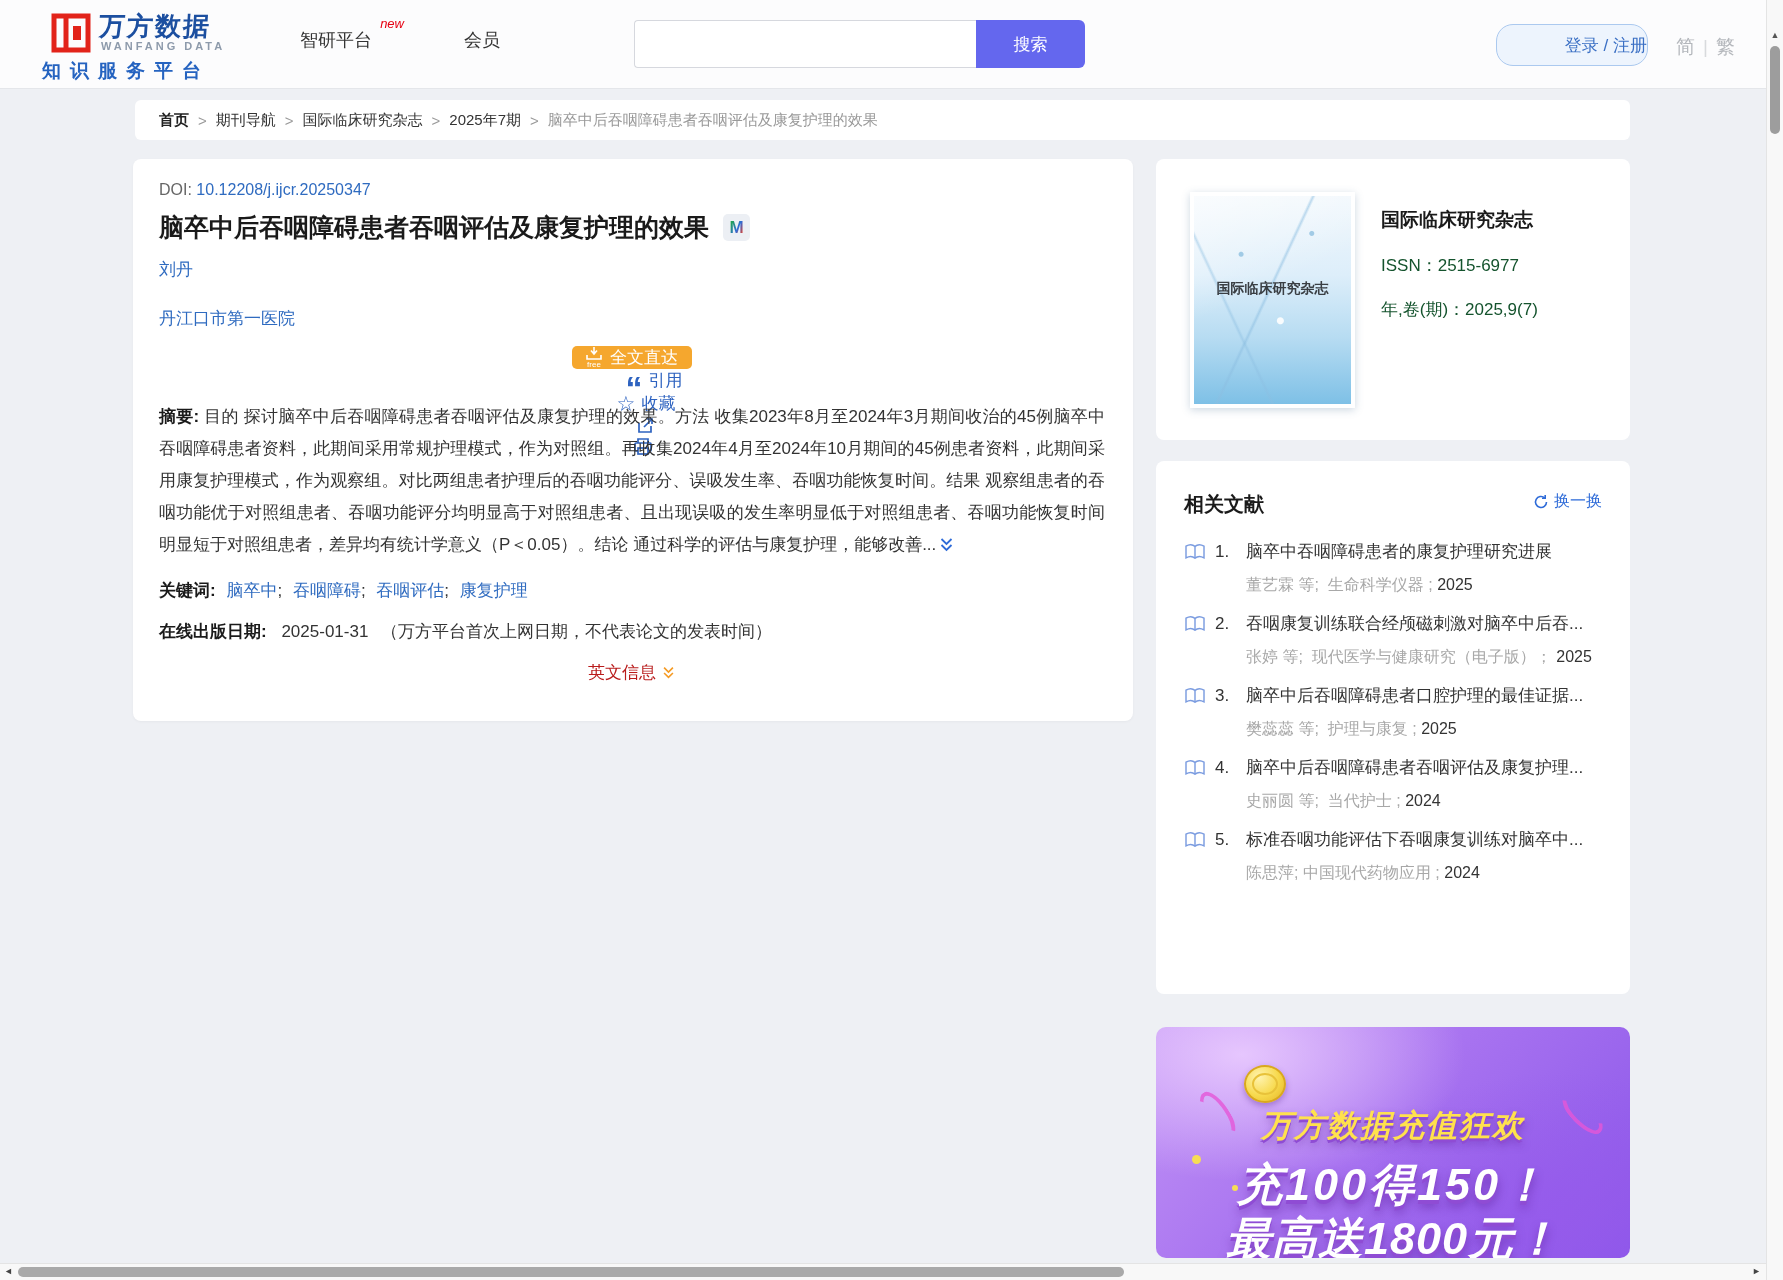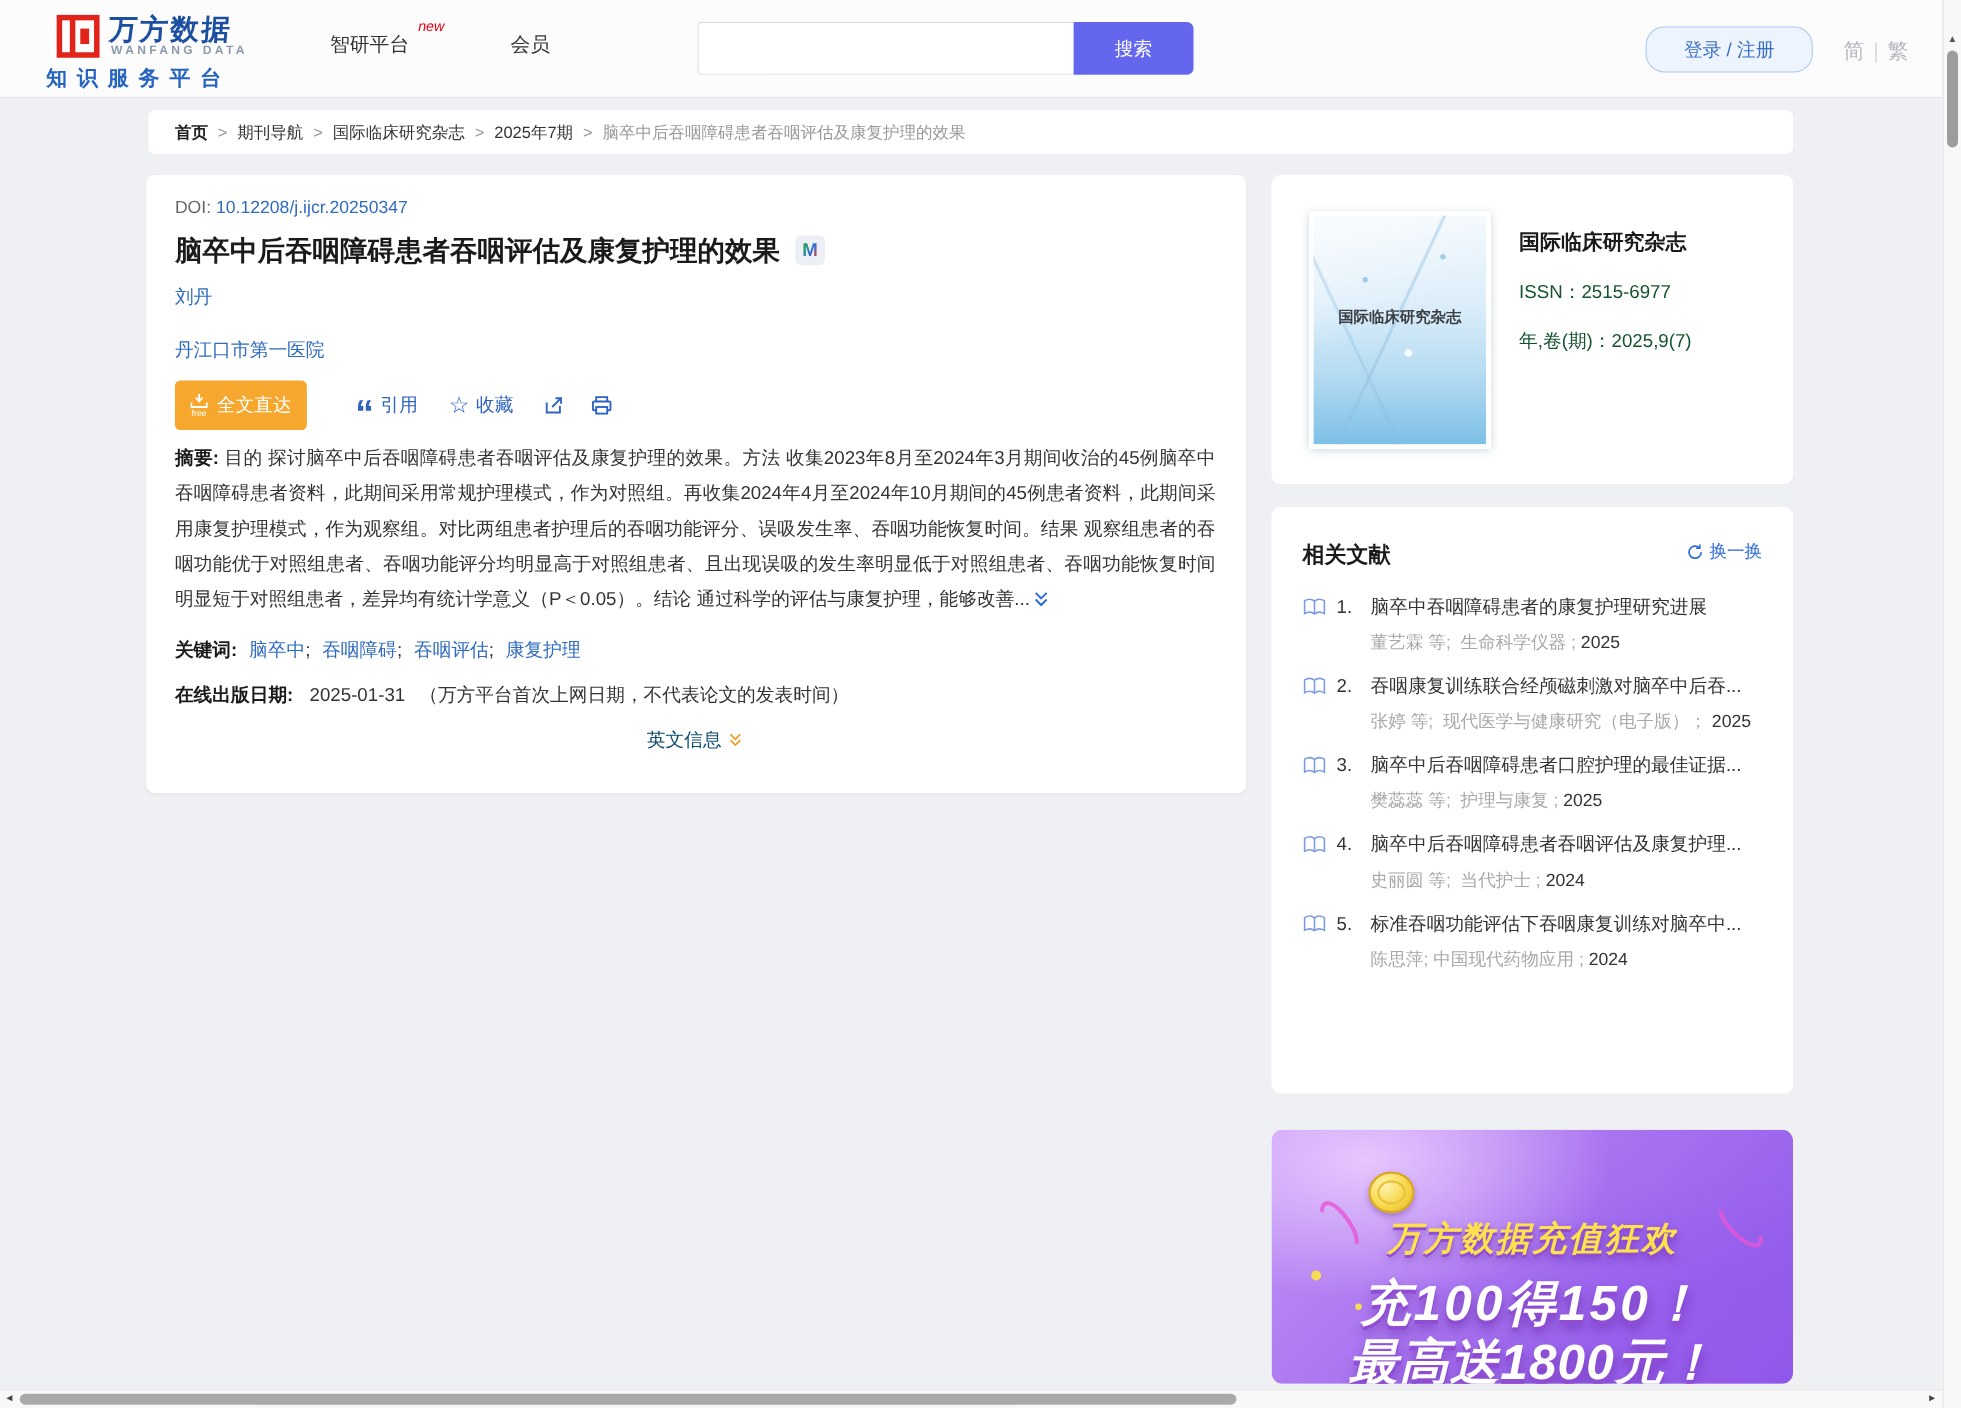--- a/index.html
+++ b/index.html
@@ -12,21 +12,21 @@
   .logo-icon { position:absolute; left:51px; top:13px; width:40px; height:40px; }
   .brand-cn { position:absolute; left:99px; top:9px; font-size:26px; font-weight:bold; color:#1c4fa0; letter-spacing:2px; transform:skewX(-4deg); }
   .brand-en { position:absolute; left:101px; top:40px; font-size:11px; font-weight:bold; color:#8d9aab; letter-spacing:3px; }
   .tagline  { position:absolute; left:42px; top:58px; font-size:19px; font-weight:bold; color:#2563c0; letter-spacing:9px; }
   .nav-item { position:absolute; top:28px; font-size:18px; color:#333; cursor:pointer; }
   .nav-item.n1 { left:300px; }
   .nav-item.n2 { left:464px; }
   .nav-badge { position:absolute; top:-12px; right:-32px; color:#e60012; font-size:13px; font-style:italic; }
   .search-input { position:absolute; left:634px; top:20px; width:342px; height:48px; border:1px solid #d6d8de; border-right:none; border-radius:4px 0 0 4px; background:#fff; font-size:16px; padding:0 12px; outline:none; }
   .search-btn { position:absolute; left:976px; top:20px; width:109px; height:48px; background:#6467ee; color:#fff; font-size:17px; border:none; border-radius:0 6px 6px 0; cursor:pointer; }
-  .login-btn { position:absolute; left:1496px; top:24px; width:152px; height:42px; background:#edf4fd; border:1px solid #abc9ef; border-radius:17px; color:#3a6fc4; font-size:17px; cursor:pointer; }
+  .login-btn { position:absolute; left:1496px; top:24px; width:152px; height:42px; background:#edf4fd; border:1px solid #abc9ef; border-radius:17px; color:#3a6fc4; font-size:17px; cursor:pointer;text-align:right; }
   .lang { position:absolute; left:1676px; top:34px; font-size:19px; color:#b4b7bc; }
   .lang span { cursor:pointer; }
   .lang .sep { color:#d8dadd; margin:0 8px; cursor:default; }
 
   
   .breadcrumb { position:absolute; left:135px; top:100px; width:1495px; height:40px; background:#fff; border-radius:6px; display:flex; align-items:center; padding:0 24px; font-size:15px; color:#333; white-space:nowrap; overflow:hidden; }
   .breadcrumb .bc-sep { color:#999; margin:0 9px; }
   .breadcrumb .bc-link { color:#333; cursor:pointer; }
   .breadcrumb .bc-home { font-weight:bold; color:#222; cursor:pointer; }
   .breadcrumb .bc-current { color:#999; }
@@ -35,41 +35,41 @@
   .article-card { position:absolute; left:133px; top:159px; width:1000px; height:562px; background:#fff; border-radius:8px; box-shadow:0 1px 3px rgba(0,0,0,.04); padding:22px 28px 20px 26px; }
   .doi-line { font-size:16px; color:#666; }
   .doi-line a { color:#2f6bc0; text-decoration:none; cursor:pointer; }
   .art-title { margin-top:12px; font-size:25px; font-weight:bold; color:#1a1a1a; display:flex; align-items:center; gap:14px; }
   .m-badge { width:27px; height:27px; background:#eceff4; border-radius:5px; display:flex; align-items:center; justify-content:center; font-size:17px; font-weight:bold; color:#2e6bd8; flex:0 0 auto; }
   @supports ((-webkit-background-clip:text) or (background-clip:text)) {
     .m-badge b { background:linear-gradient(120deg,#21a05a 20%,#2e6bd8 55%,#e0412e 85%); -webkit-background-clip:text; background-clip:text; color:transparent; }
   }
   .art-author { margin-top:14px; font-size:17px; color:#2f6bc0; cursor:pointer; width:max-content; }
   .art-affil  { margin-top:26px; font-size:17px; color:#2f6bc0; cursor:pointer; width:max-content; }
-  .action-row { margin-top:16px; height:45px; display:flex; align-items:center; }
+  .action-row { margin-top:16px; height:45px; display:flex; align-items:center;flex-direction:column; }
   .fulltext-btn { height:45px; min-width:120px; background:#f5a72e; border:none; border-radius:5px; color:#fff; font-size:17px; display:flex; align-items:center; justify-content:center; gap:8px; padding:0 14px; cursor:pointer; }
   .ft-ic { display:flex; flex-direction:column; align-items:center; line-height:1; }
   .ft-ic .free { font-size:8px; color:#fff; margin-top:1px; }
   .act { display:flex; align-items:center; gap:6px; color:#2e63c0; font-size:17px; cursor:pointer; }
   .act.cite { margin-left:44px; }
   .act.fav  { margin-left:28px; }
   .act.share{ margin-left:26px; }
   .act.print{ margin-left:22px; }
   .quote-glyph { font-size:34px; font-weight:bold; line-height:10px; position:relative; top:7px; }
   .star-glyph { font-size:21px; line-height:1; }
   .abstract { margin-top:10px; font-size:17px; line-height:32px; color:#333; text-align:justify; }
   .abstract .lbl, .kw-row .lbl, .date-row .lbl { font-weight:bold; color:#1a1a1a; }
   .chev-inline { display:inline-block; vertical-align:-3px; margin-left:2px; }
   .kw-row { margin-top:18px; font-size:17px; color:#333; }
   .kw { color:#2f6bc0; cursor:pointer; margin-left:6px; }
   .kw:first-of-type { margin-left:10px; }
   .date-row { margin-top:18px; font-size:17px; color:#333; }
   .date-row .val { margin-left:10px; }
   .date-row .note { margin-left:8px; color:#333; }
-  .english-row { margin-top:18px; text-align:center; font-size:17px; color:#0c4a6e; cursor:pointer; display:flex; align-items:center; justify-content:center; gap:5px; }
+  .english-row { margin-top:18px; text-align:center; font-size:17px; color:#b91c1c; cursor:pointer; display:flex; align-items:center; justify-content:center; gap:5px; }
 
   
   .journal-card { position:absolute; left:1156px; top:159px; width:474px; height:281px; background:#fff; border-radius:8px; }
   .cover { position:absolute; left:34px; top:33px; width:165px; height:216px; border:4px solid #fff; box-shadow:0 2px 8px rgba(60,100,140,.25); background:
       linear-gradient(155deg, rgba(255,255,255,.65) 0%, rgba(255,255,255,0) 45%),
       linear-gradient(180deg,#f0f7fc 0%,#ddeefa 38%,#b7dcf2 68%,#7ec0e6 100%); cursor:pointer; }
   .cover:before { content:""; position:absolute; inset:0; background:
       linear-gradient(115deg, transparent 46%, rgba(140,190,225,.55) 47%, transparent 48%),
       linear-gradient(65deg, transparent 30%, rgba(140,190,225,.45) 31%, transparent 32%),
       radial-gradient(circle at 75% 18%, rgba(130,185,220,.7) 2px, transparent 3px),

